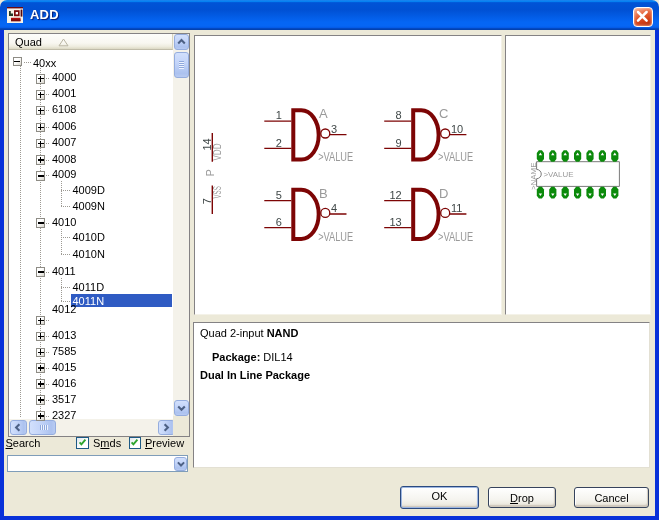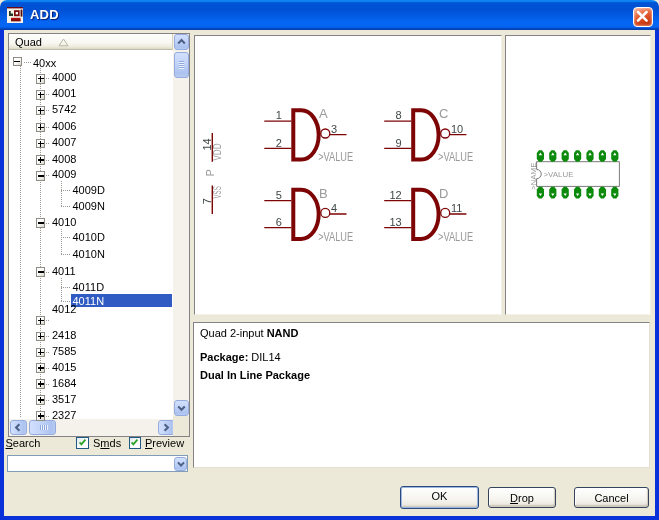--- a/index.html
+++ b/index.html
@@ -113,21 +113,21 @@
 <div class="a exp" style="left:12.6px;top:56.8px"></div>
 <div class="a" style="left:14.4px;top:60.8px;width:6px;height:1.4px;background:#000"></div>
 <div class="a" style="left:52.0px;top:70.2px;height:14px;line-height:14px">4000</div>
 <div class="a exp" style="left:35.8px;top:74.0px"></div>
 <div class="a" style="left:37.5px;top:78.0px;width:6px;height:1.4px;background:#000"></div>
 <div class="a" style="left:39.8px;top:75.7px;width:1.4px;height:6px;background:#000"></div>
 <div class="a" style="left:52.0px;top:86.2px;height:14px;line-height:14px">4001</div>
 <div class="a exp" style="left:35.8px;top:90.0px"></div>
 <div class="a" style="left:37.5px;top:94.0px;width:6px;height:1.4px;background:#000"></div>
 <div class="a" style="left:39.8px;top:91.7px;width:1.4px;height:6px;background:#000"></div>
-<div class="a" style="left:52.0px;top:102.1px;height:14px;line-height:14px">5742</div>
+<div class="a" style="left:52.0px;top:102.1px;height:14px;line-height:14px">6108</div>
 <div class="a exp" style="left:35.8px;top:105.8px"></div>
 <div class="a" style="left:37.5px;top:109.8px;width:6px;height:1.4px;background:#000"></div>
 <div class="a" style="left:39.8px;top:107.6px;width:1.4px;height:6px;background:#000"></div>
 <div class="a" style="left:52.0px;top:118.9px;height:14px;line-height:14px">4006</div>
 <div class="a exp" style="left:35.8px;top:122.7px"></div>
 <div class="a" style="left:37.5px;top:126.7px;width:6px;height:1.4px;background:#000"></div>
 <div class="a" style="left:39.8px;top:124.4px;width:1.4px;height:6px;background:#000"></div>
 <div class="a" style="left:52.0px;top:135.0px;height:14px;line-height:14px">4007</div>
 <div class="a exp" style="left:35.8px;top:138.8px"></div>
 <div class="a" style="left:37.5px;top:142.8px;width:6px;height:1.4px;background:#000"></div>
@@ -149,33 +149,33 @@
 <div class="a" style="left:52.0px;top:263.5px;height:14px;line-height:14px">4011</div>
 <div class="a exp" style="left:35.8px;top:267.2px"></div>
 <div class="a" style="left:37.5px;top:271.2px;width:6px;height:1.4px;background:#000"></div>
 <div class="a" style="left:72.5px;top:279.5px;height:14px;line-height:14px">4011D</div>
 <div class="a" style="left:70.5px;top:293.8px;width:101px;height:13.5px;background:#2F5BC3"></div>
 <div class="a" style="left:72.5px;top:293.6px;height:14px;line-height:14px;color:#fff">4011N</div>
 <div class="a" style="left:52.0px;top:302px;height:14px;line-height:14px">4012</div>
 <div class="a exp" style="left:35.8px;top:315.9px"></div>
 <div class="a" style="left:37.5px;top:319.9px;width:6px;height:1.4px;background:#000"></div>
 <div class="a" style="left:39.8px;top:317.7px;width:1.4px;height:6px;background:#000"></div>
-<div class="a" style="left:52.0px;top:327.9px;height:14px;line-height:14px">2418</div>
+<div class="a" style="left:52.0px;top:327.9px;height:14px;line-height:14px">4013</div>
 <div class="a exp" style="left:35.8px;top:331.6px"></div>
 <div class="a" style="left:37.5px;top:335.6px;width:6px;height:1.4px;background:#000"></div>
 <div class="a" style="left:39.8px;top:333.4px;width:1.4px;height:6px;background:#000"></div>
 <div class="a" style="left:52.0px;top:343.8px;height:14px;line-height:14px">7585</div>
 <div class="a exp" style="left:35.8px;top:347.6px"></div>
 <div class="a" style="left:37.5px;top:351.6px;width:6px;height:1.4px;background:#000"></div>
 <div class="a" style="left:39.8px;top:349.3px;width:1.4px;height:6px;background:#000"></div>
 <div class="a" style="left:52.0px;top:359.7px;height:14px;line-height:14px">4015</div>
 <div class="a exp" style="left:35.8px;top:363.4px"></div>
 <div class="a" style="left:37.5px;top:367.4px;width:6px;height:1.4px;background:#000"></div>
 <div class="a" style="left:39.8px;top:365.2px;width:1.4px;height:6px;background:#000"></div>
-<div class="a" style="left:52.0px;top:375.7px;height:14px;line-height:14px">1684</div>
+<div class="a" style="left:52.0px;top:375.7px;height:14px;line-height:14px">4016</div>
 <div class="a exp" style="left:35.8px;top:379.4px"></div>
 <div class="a" style="left:37.5px;top:383.4px;width:6px;height:1.4px;background:#000"></div>
 <div class="a" style="left:39.8px;top:381.2px;width:1.4px;height:6px;background:#000"></div>
 <div class="a" style="left:52.0px;top:391.6px;height:14px;line-height:14px">3517</div>
 <div class="a exp" style="left:35.8px;top:395.4px"></div>
 <div class="a" style="left:37.5px;top:399.4px;width:6px;height:1.4px;background:#000"></div>
 <div class="a" style="left:39.8px;top:397.1px;width:1.4px;height:6px;background:#000"></div>
 <div class="a" style="left:52.0px;top:407.5px;height:14px;line-height:14px">2327</div>
 <div class="a exp" style="left:35.8px;top:411.2px"></div>
 <div class="a" style="left:37.5px;top:415.2px;width:6px;height:1.4px;background:#000"></div>
@@ -195,21 +195,21 @@
 <div class="a" style="left:145px;top:437px;height:13px;line-height:13px"><u>P</u>review</div>
 <div class="a" style="left:7px;top:455px;width:181px;height:17px;border:1px solid #7F9DB9;background:#fff"></div>
 <div class="a sbtnv" style="left:174px;top:456.5px;width:13px;height:14px">
  <svg width="12" height="12" viewBox="0 0 12 12">
       <path d="M2.9 4.4 L6 7.5 L9.1 4.4" fill="none" stroke="#4D6185" stroke-width="2"></path>
     </svg></div>
 <div class="a panel" style="left:194px;top:35px;width:307.5px;height:280px"></div>
 <div class="a panel" style="left:504.5px;top:35px;width:146.5px;height:280px"></div>
 <div class="a" style="left:193px;top:322px;width:457px;height:146px;background:#fff;border:1px solid #848284;border-right-color:#E3E0D3;border-bottom-color:#E3E0D3"></div>
 <div class="a" style="left:200px;top:327.5px;height:11px;line-height:11px">Quad 2-input <b>NAND</b></div>
-<div class="a" style="left:200px;top:351.5px;height:11px;line-height:11px"><b>Package:</b> DIL14</div>
+<div class="a" style="left:212px;top:351.5px;height:11px;line-height:11px"><b>Package:</b> DIL14</div>
 <div class="a" style="left:200px;top:370px;height:11px;line-height:11px"><b>Dual In Line Package</b></div>
 <svg class="a" style="left:195px;top:35px" width="308" height="279" viewBox="195 35 308 279" font-family="Liberation Sans, sans-serif">
     <g transform="translate(291.3,108.3)">
       <path d="M 2,2 H 10 A 17.4,24.6 0 0 1 10,51.2 H 2 Z" fill="none" stroke="#7D0505" stroke-width="4"></path>
       <circle cx="34" cy="25.2" r="4.5" fill="none" stroke="#7D0505" stroke-width="1.3"></circle>
       <path d="M -27,12.9 H 0 M -27,40 H 0 M 38.6,26.3 H 55.2" stroke="#7D0505" stroke-width="1.3"></path>
       <text x="-9.5" y="11.2" text-anchor="end" font-size="11" fill="#3F4747">1</text>
       <text x="-9.5" y="38.3" text-anchor="end" font-size="11" fill="#3F4747">2</text>
       <text x="39.8" y="24.3" font-size="11" fill="#3F4747">3</text>
       <text x="27.7" y="10" font-size="13" fill="#9A9A9A">A</text>

